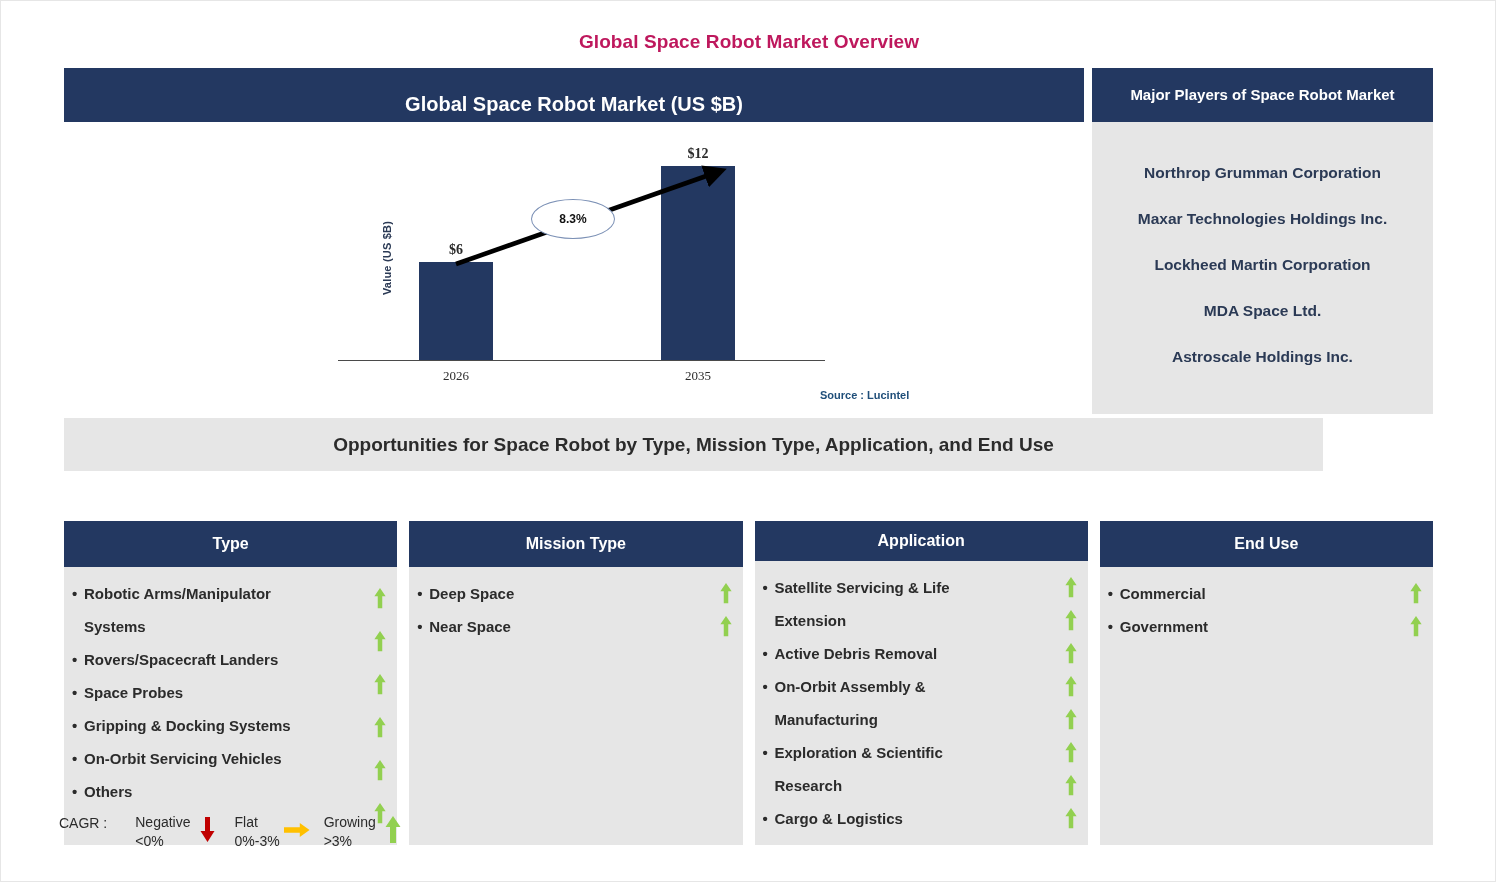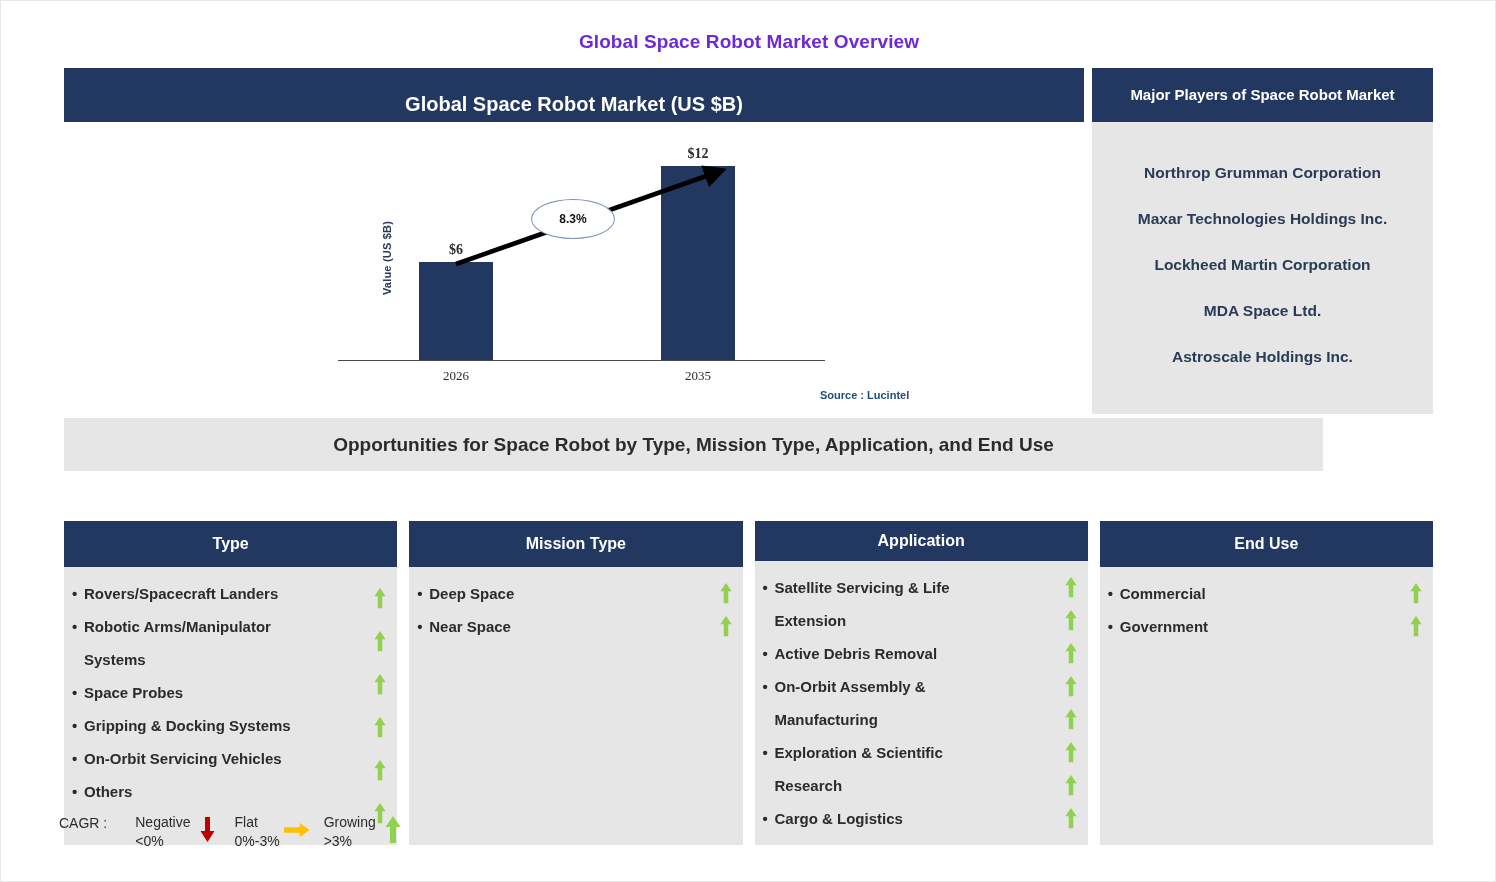--- a/index.html
+++ b/index.html
@@ -19,21 +19,21 @@
   }
 
   
   .overview-title {
     position: absolute;
     left: 0; top: 30px;
     width: 1496px;
     text-align: center;
     font-size: 19px;
     font-weight: bold;
-    color: #6d28d9;
+    color: #be185d;
     letter-spacing: 0.1px;
   }
 
   
   .chart-banner {
     position: absolute;
     left: 63px; top: 67px;
     width: 1020px; height: 72px;
     background: #23386191;
     background: #233861;
@@ -353,23 +353,23 @@
   </div>
 
   <div class="columns">
 
     <div class="column">
       <div class="col-header">
         <span class="col-header-text">Type</span>
       </div>
       <div class="col-body">
         <ul class="col-list">
-          <li>Rovers/Spacecraft Landers</li>
           <li>Robotic Arms/Manipulator
 Systems</li>
+          <li>Rovers/Spacecraft Landers</li>
           <li>Space Probes</li>
           <li>Gripping &amp; Docking Systems</li>
           <li>On-Orbit Servicing Vehicles</li>
           <li>Others</li>
         </ul>
         <div class="arrow-rail" style="justify-content: space-around;">
             <svg class="arrow-up" viewBox="0 0 16 28">
               <polygon points="5,27 11,27 11,11 15.5,11 8,0 0.5,11 5,11" fill="#92D050"></polygon>
             </svg>
             <svg class="arrow-up" viewBox="0 0 16 28">

